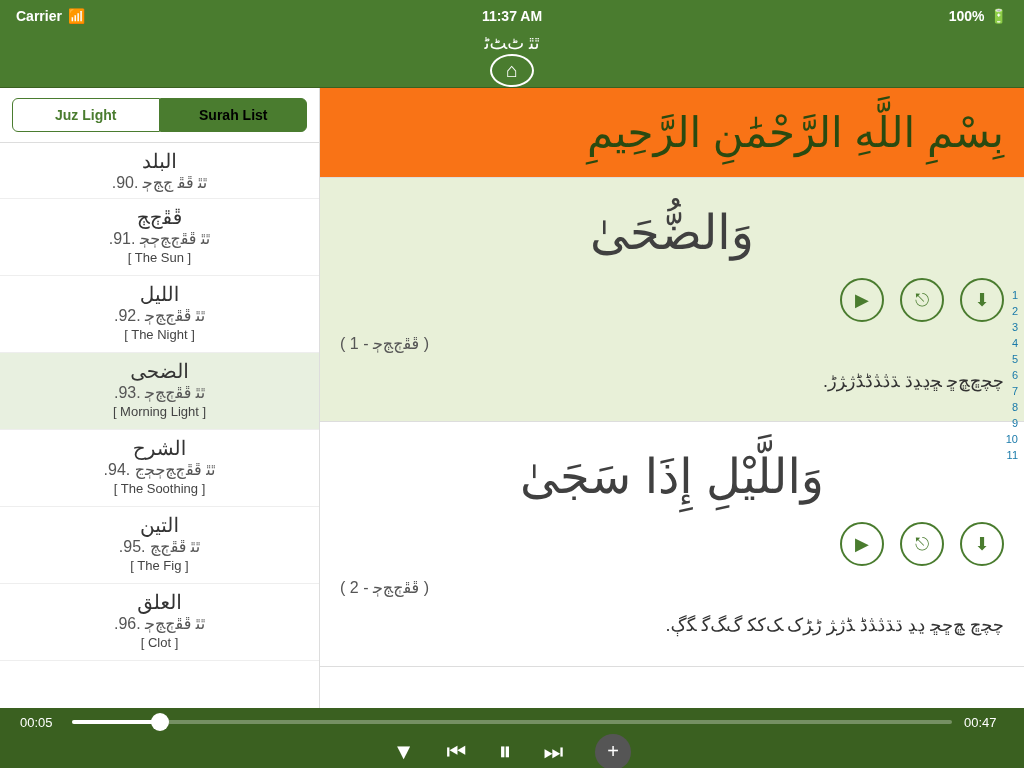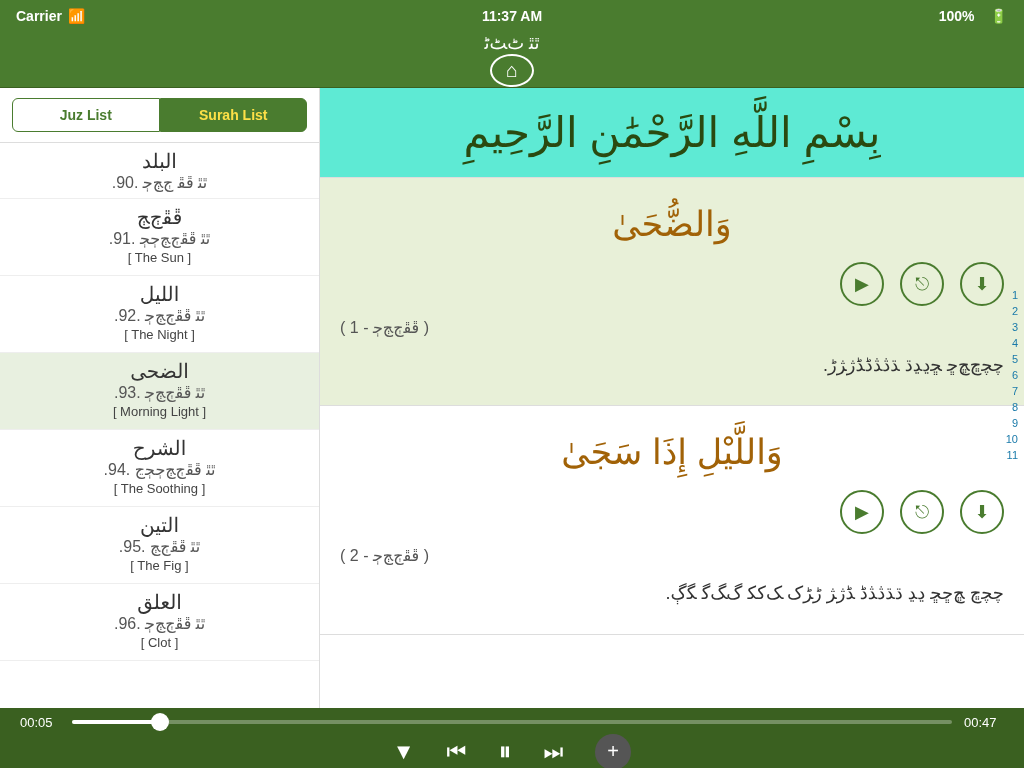--- a/index.html
+++ b/index.html
@@ -11,21 +11,21 @@
       color: white;
       height: 32px;
       display: flex;
       align-items: center;
       justify-content: space-between;
       padding: 0 16px;
       font-size: 14px;
       font-weight: 600;
     }
     .status-left { display: flex; align-items: center; gap: 6px; }
-    .status-right { display: flex; align-items: center; gap: 16px; }
+    .status-right { display: flex; align-items: center; gap: 6px; }
 
     
     .header {
       background: #4a7c2f;
       height: 56px;
       display: flex;
       align-items: center;
       justify-content: space-between;
       padding: 0 16px;
       border-bottom: 1px solid #3a6020;
@@ -71,21 +71,21 @@
       padding: 8px 0;
       border: 1px solid #4a7c2f;
       background: #fff;
       color: #4a7c2f;
       cursor: pointer;
       font-size: 14px;
       font-weight: 600;
     }
     .tab-btn.active {
       background: #4a7c2f;
-      color: #fde047;
+      color: #000000;
     }
     .tab-btn:first-child { border-radius: 6px 0 0 6px; }
     .tab-btn:last-child { border-radius: 0 6px 6px 0; }
 
     .surah-item {
       border-bottom: 1px solid #eee;
       padding: 6px 12px;
       cursor: pointer;
     }
     .surah-row {
@@ -106,38 +106,38 @@
     .surah-item.active { background: #e8f0e0; }
 
     
     .content-area {
       flex: 1;
       overflow-y: auto;
       position: relative;
     }
 
     .bismillah-section {
-      text-align: center;
+      text-align: right;
       padding: 20px;
-      background: #5eead4;
+      background: #f97316;
       border-bottom: 1px solid #ddd;
     }
     .bismillah-text { font-size: 42px; direction: rtl; color: #2a4a10; }
 
     .verse-section {
       padding: 16px 20px;
       border-bottom: 1px solid #ddd;
     }
     .verse-section.highlighted { background: #e8f0d8; }
 
     .verse-arabic-main {
       text-align: center;
-      font-size: 35px;
+      font-size: 48px;
       direction: rtl;
-      color: #a16207;
+      color: #404040;
       padding: 10px 0;
     }
 
     .verse-controls {
       display: flex;
       justify-content: flex-end;
       gap: 16px;
       padding: 8px 0;
       align-items: center;
     }
@@ -277,21 +277,21 @@
   <div class="header-arabic">ﭤﭥ ﭦﭧﭨ</div>
   <div class="home-btn">
     <span class="home-icon">⌂</span>
   </div>
 </div>
 
 <div class="main-layout">
 
   <div class="sidebar">
     <div class="tab-buttons">
-      <button class="tab-btn">Juz List</button>
+      <button class="tab-btn">Juz Light</button>
       <button class="tab-btn active">Surah List</button>
     </div>
 
     <div id="surah-list">
         <div class="surah-item">
     <div class="surah-row">
       <span class="surah-arabic">البلد</span>
       <span class="surah-number-arabic">ﭤﭥ ﭰﭱ ﭲﭳﭴ .90.</span>
     </div>
   </div>

